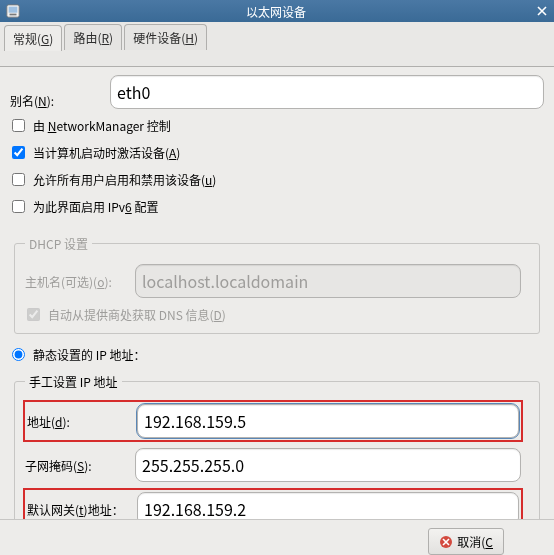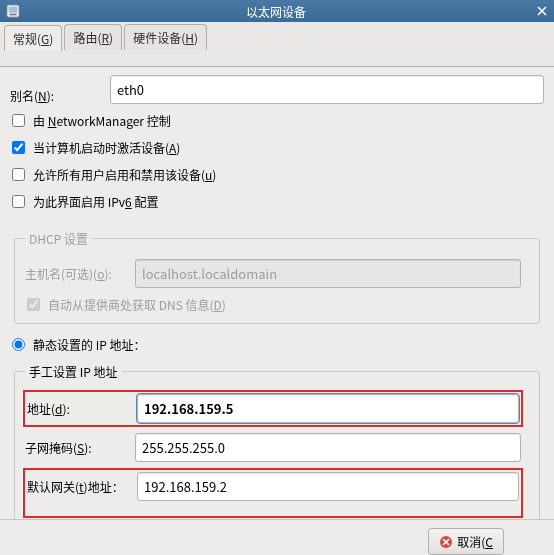--- a/index.html
+++ b/index.html
@@ -11,21 +11,21 @@
 .closebtn { width:20px; height:20px; margin-right:2px; display:flex;align-items:center;justify-content:center; color:#fff; border-radius:3px; cursor:pointer; }
 
 .tabs-row { display:flex; align-items:flex-end; padding: 2px 4px 16px 4px; background:#e9e8e6; border-bottom:1px solid #b0afad; }
 .tab { padding:4px 8px 4px 8px; border:1px solid #b0afad; border-bottom:none; margin-right:2px; border-radius:4px 4px 0 0; background:#e5e4e2; color:#2e2e2e; cursor:pointer; }
 .tab.active { background:#edecea; position:relative; top:1px; }
 .u { text-decoration: underline; }
 
 .page { padding: 8px 10px 10px 10px; }
 .row { display:flex; align-items:flex-end; margin-bottom:8px;gap:40px; }
 .row .lbl { min-width:60px; }
-.text-input { background:#fff; border:1px solid #b4b3b1; border-radius:3px; padding:4px 6px; font-size:13px; width:100%; box-shadow: inset 0 1px 1px rgba(0,0,0,0.08); }
+.text-input { background:#fff; border:1px solid #b4b3b1; border-radius:8px; padding:4px 6px; font-size:16px; width:100%; box-shadow: inset 0 1px 1px rgba(0,0,0,0.08); }
 input[type=checkbox] { margin-right:8px; width:13px; height:13px; }
 input[type=radio] { margin-right:8px; }
 
 .checkbox-row { display:flex; align-items:center; margin-bottom:10px; padding-left:2px; }
 
 .spacer { height:4px; }
 
 fieldset { border:1px solid #c7c6c4; border-radius:3px; margin:6px 4px 12px 4px; padding:12px 18px 10px 10px; position:relative; }
 fieldset legend { padding:0 4px; }
 .disabled-text, .disabled-text .u { color:#9e9d9b; }
@@ -43,21 +43,21 @@
 .spin input { width:60px; padding:3px 4px; border:1px solid #b4b3b1; border-right:none; border-radius:3px 0 0 3px; }
 .spin .spinbtns { display:flex; flex-direction:column; }
 .spin .spinbtns div { width:14px; height:11px; border:1px solid #b4b3b1; background:#f0efee; font-size:8px; line-height:8px; text-align:center; cursor:pointer; color:#555; }
 .spin .spinbtns div:first-child { border-radius:0 3px 0 0; border-bottom:none; }
 .spin .spinbtns div:last-child { border-radius:0 0 3px 0; }
 
 .footer { position:absolute; bottom:0; left:0; right:0; border-top:1px solid #c7c6c4; padding:8px 10px 0 10px; display:flex; justify-content:flex-end; background:#edecea; }
 .btn { display:inline-flex; align-items:center; border:1px solid #b0afad; border-radius:3px; padding:4px 10px; background:linear-gradient(#f3f2f0,#e2e1df); margin-left:8px; cursor:pointer; }
 .btn svg { margin-right:4px; }
 
-.highlight-input { outline: 1px solid #5a86b5; font-weight: bold; }
+.highlight-input { outline: 1px solid #5a86b5; }
 </style>
 </head>
 <body>
 
 <div class="titlebar">
   <svg class="appicon" viewBox="0 0 16 16">
       <rect x="1" y="1" width="14" height="14" rx="2" fill="#f4f4f4" stroke="#7a7a7a"></rect>
       <rect x="3" y="3" width="10" height="7" fill="#9fc1e2"></rect>
       <rect x="4" y="11" width="8" height="2" fill="#7a7a7a"></rect>
     </svg>

